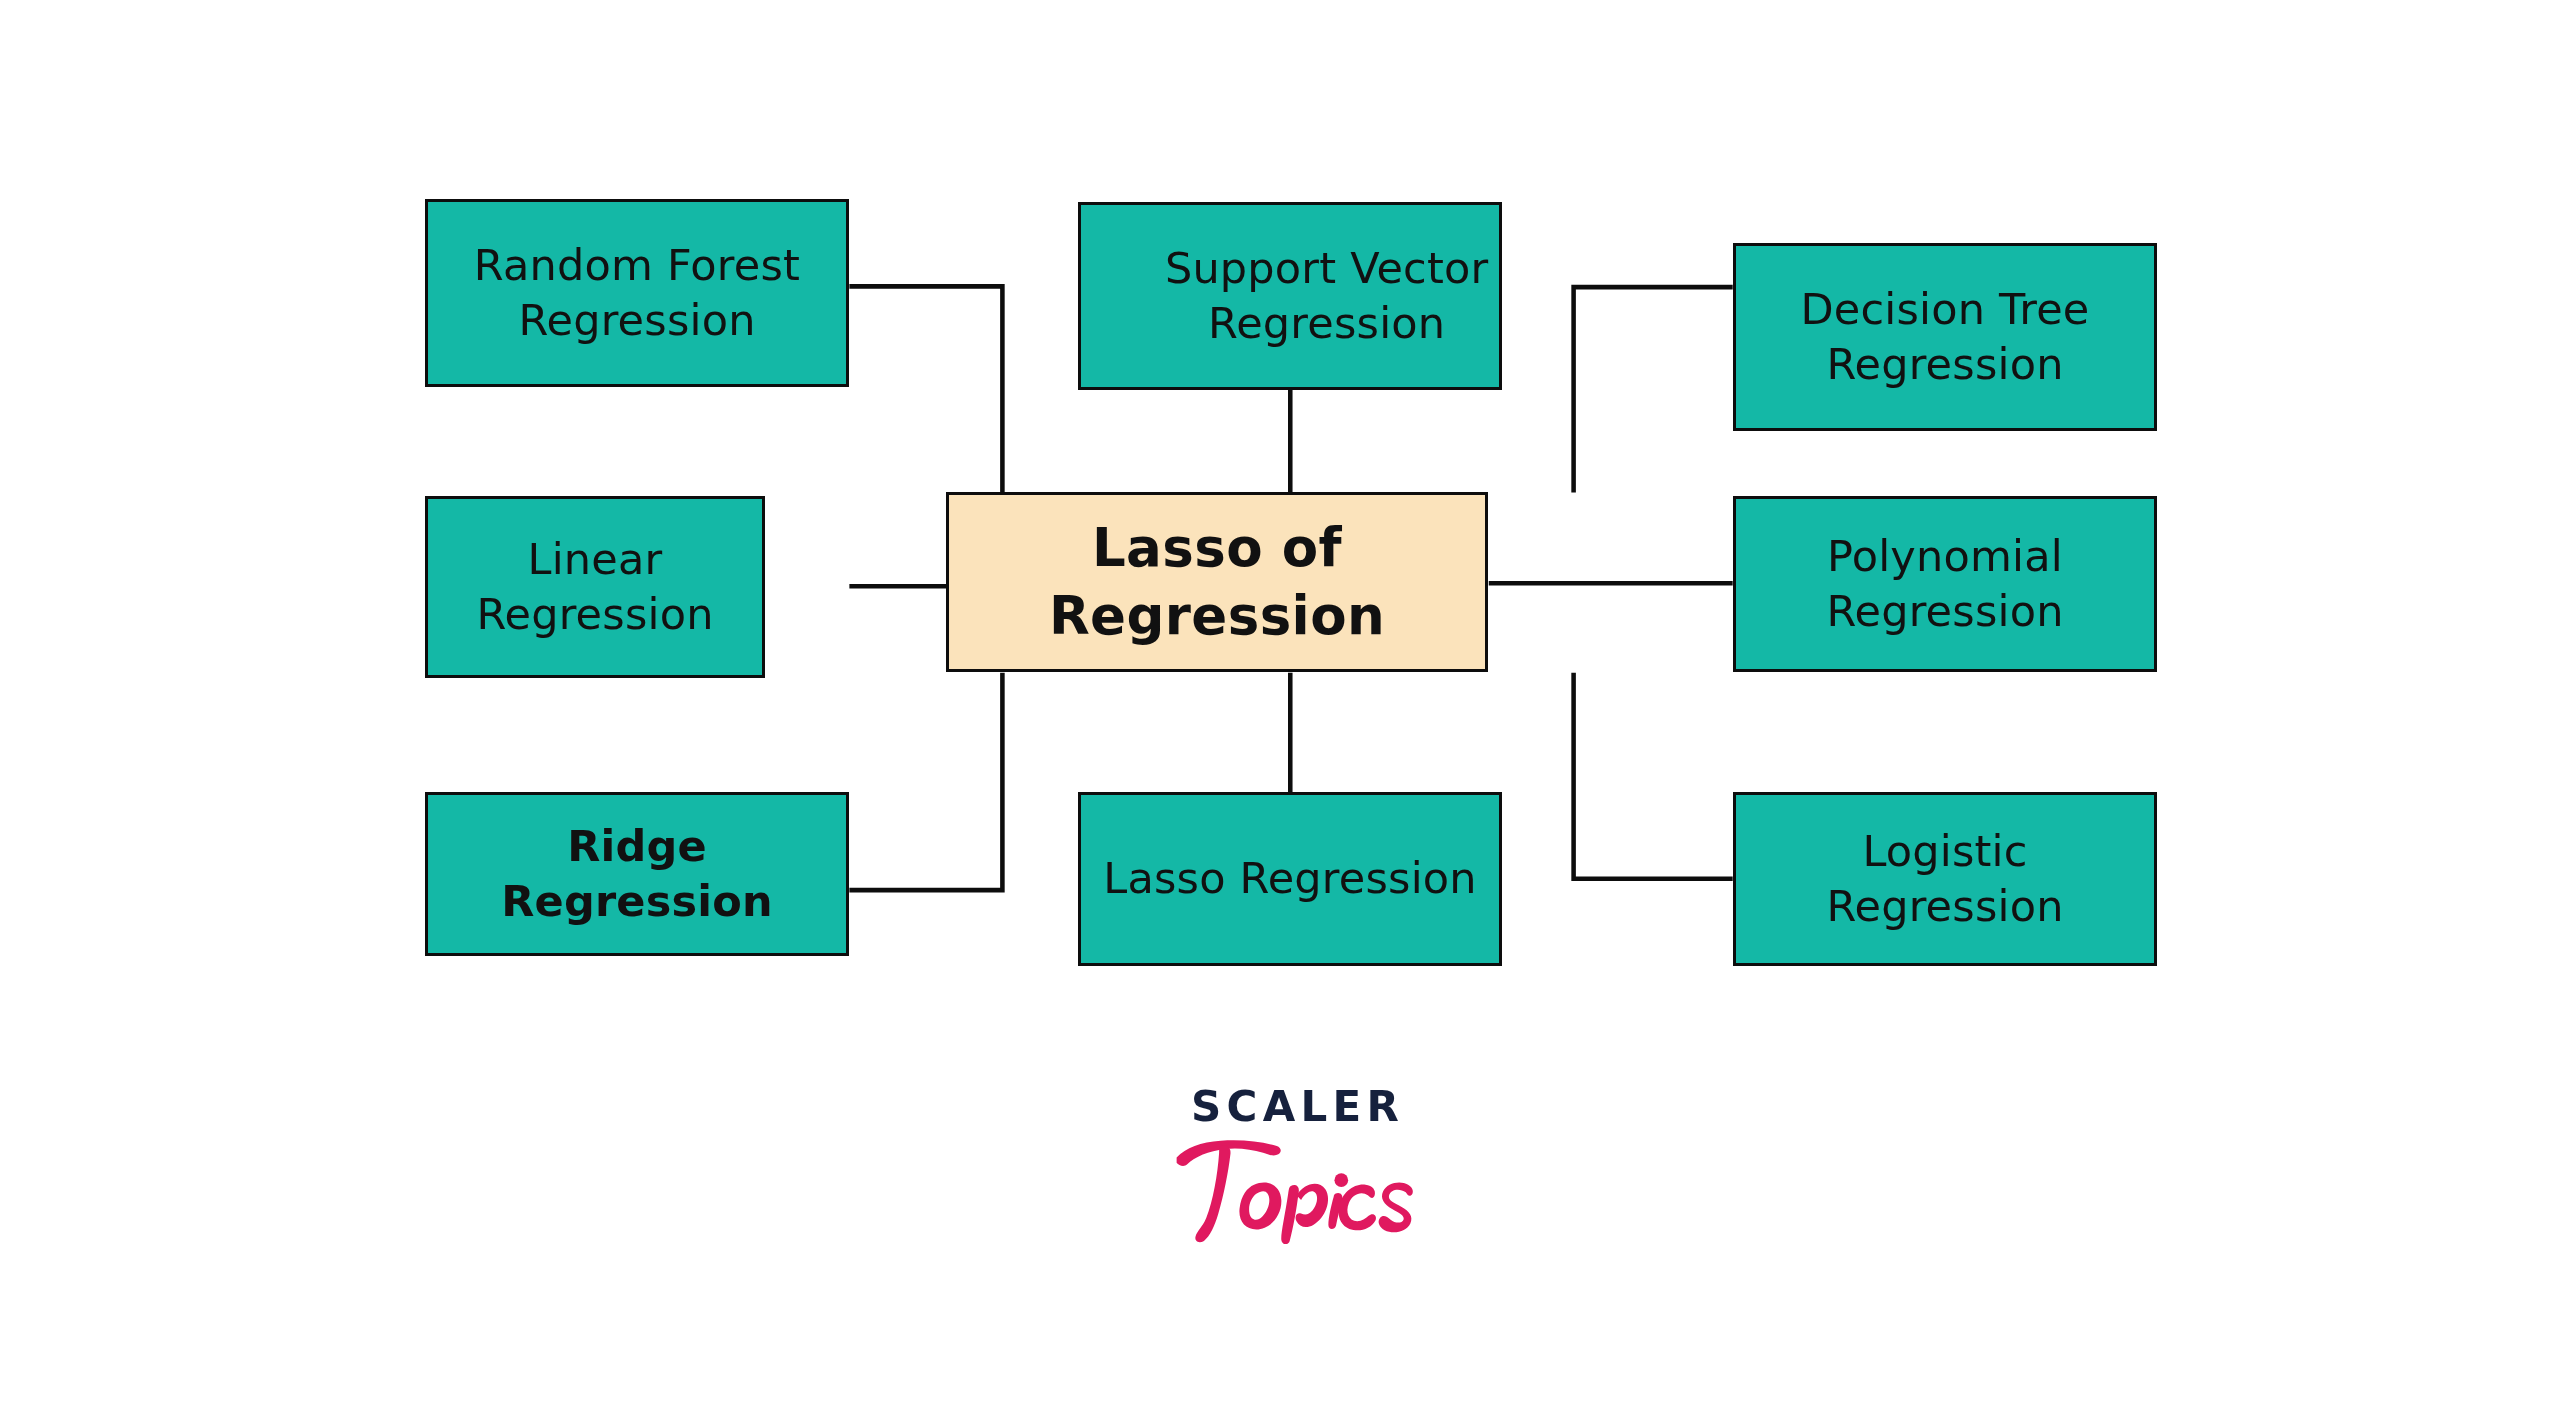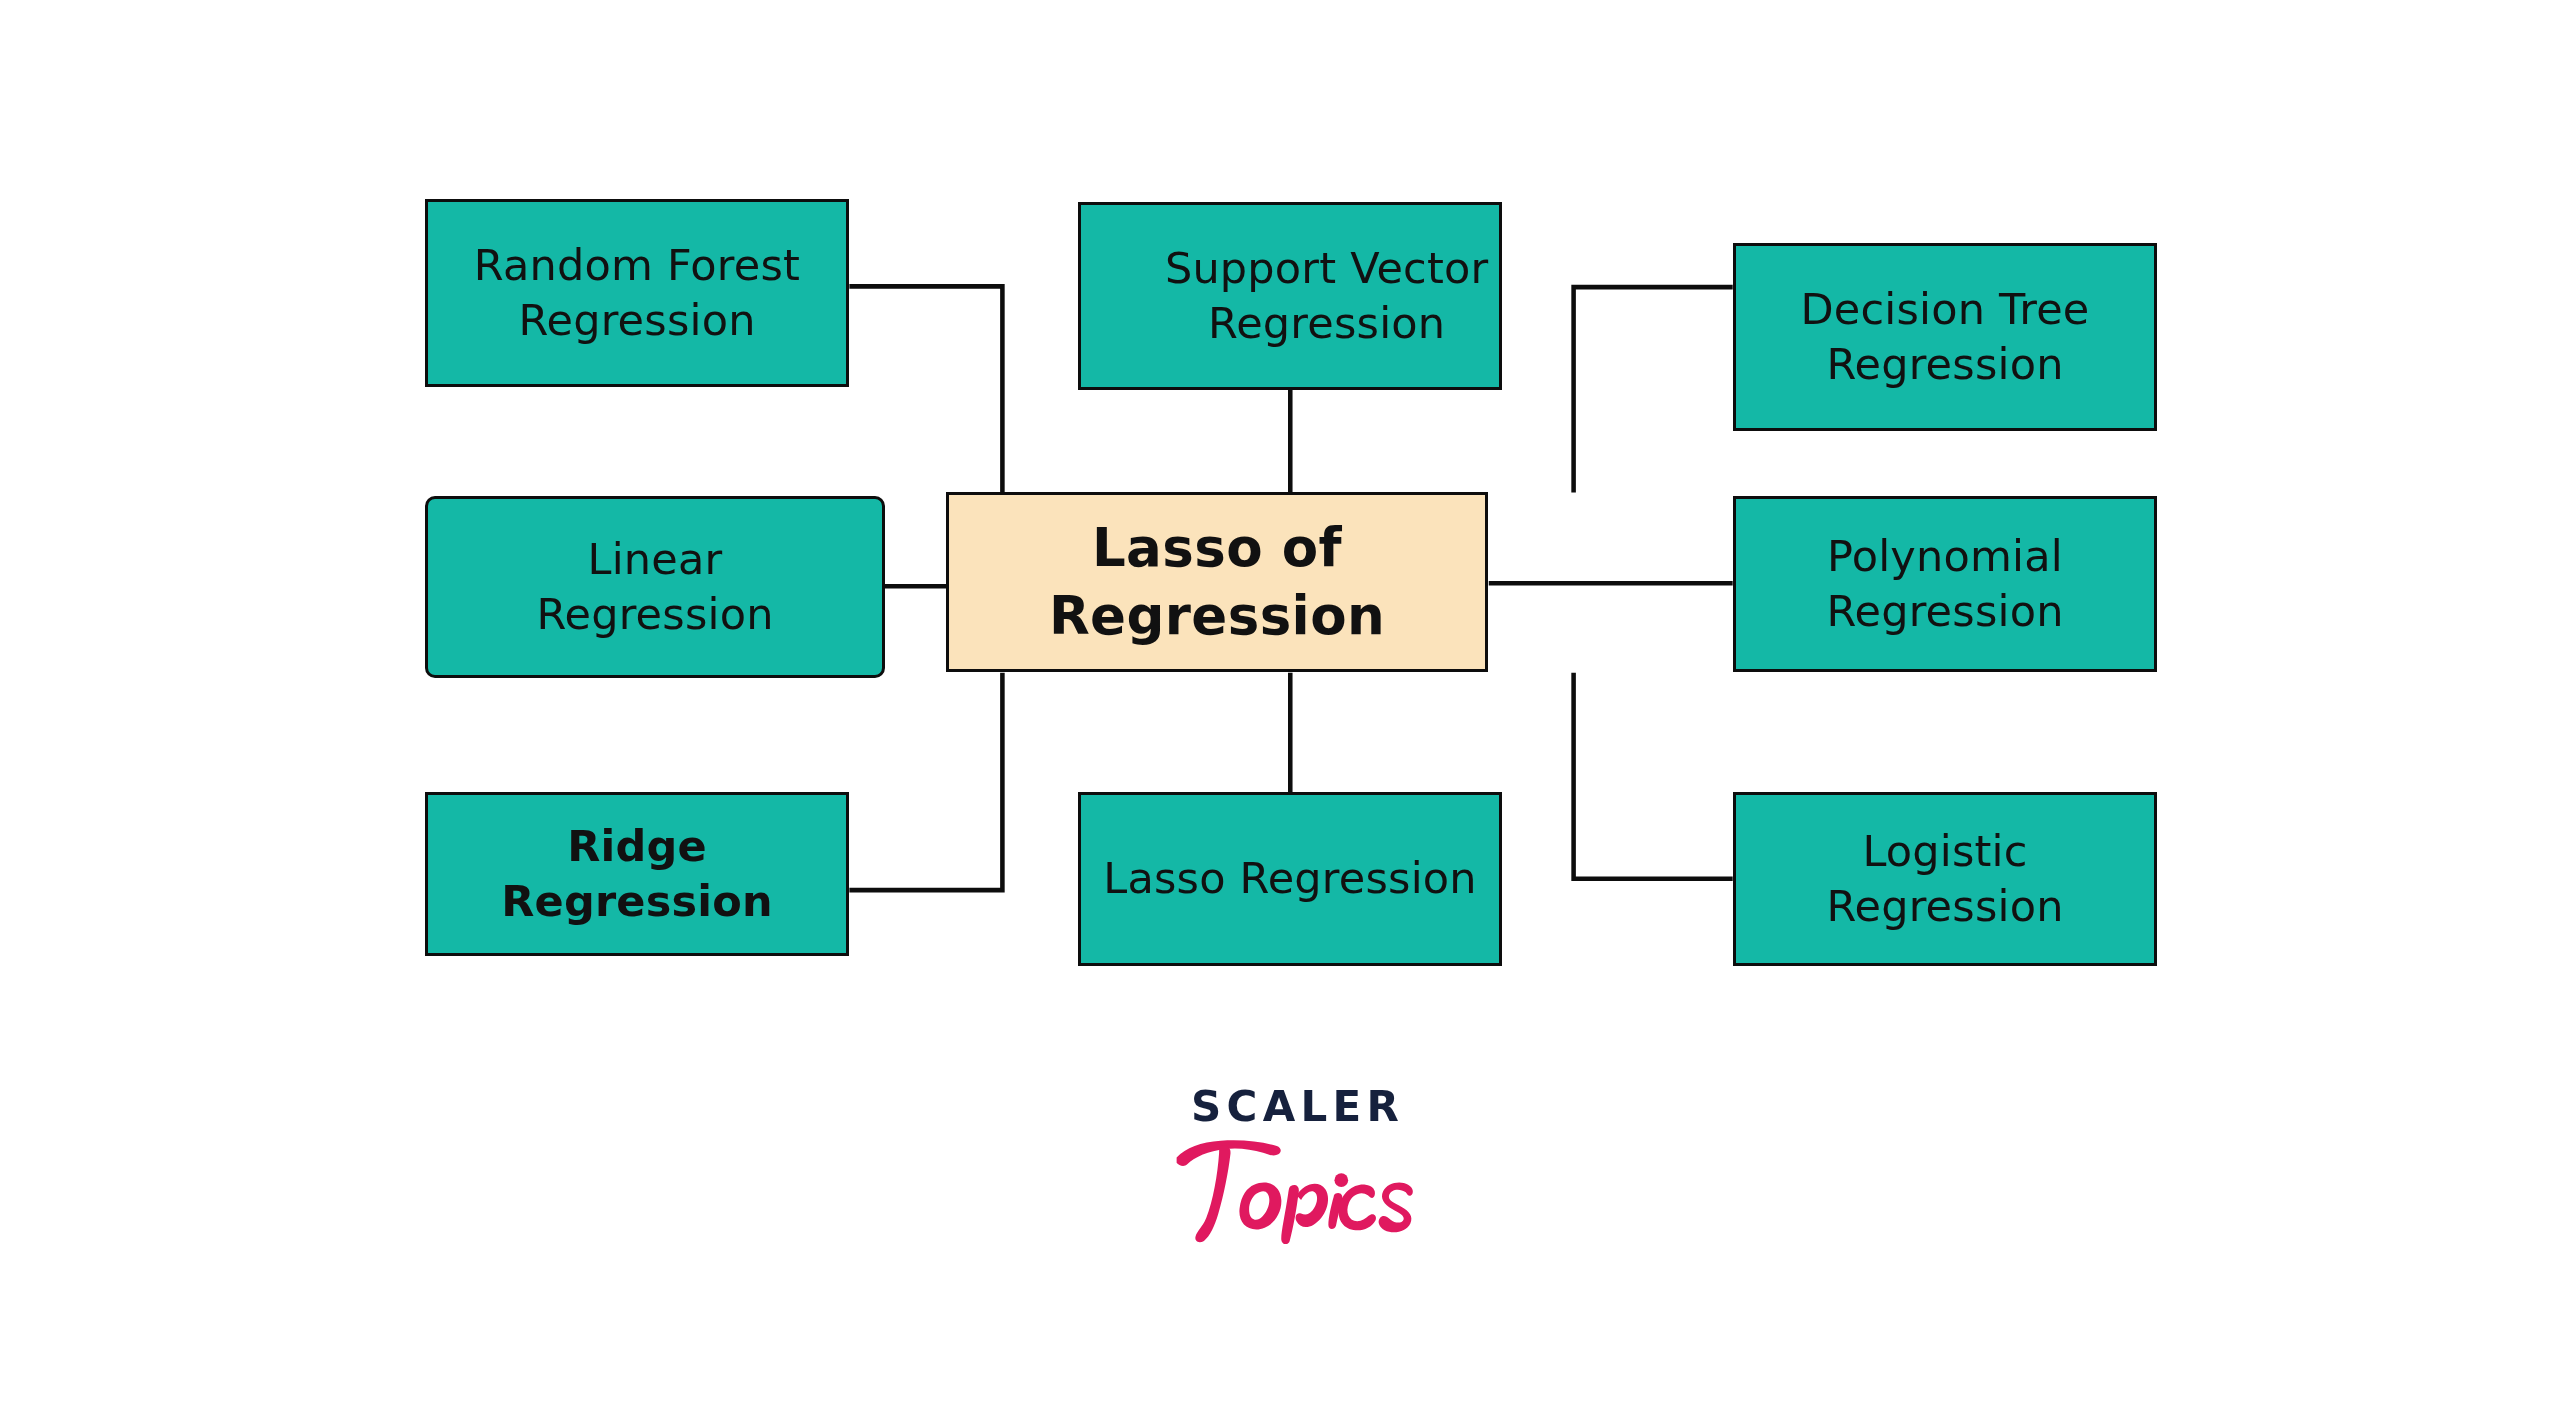--- a/index.html
+++ b/index.html
@@ -50,21 +50,21 @@
     font-weight: 700;
     letter-spacing: 0.4px;
   }
   .node-label {
     display: block;
     padding: 0 10.6px;
     white-space: pre-line;
   }
   
   #node-random-forest      { left: 425px;  top: 199px;  width: 424px; height: 188px; }
-  #node-linear             { left: 425px;  top: 496px;  width: 460px; height: 182px; border-radius: 10px; }
+  #node-linear             { left: 425px;  top: 496px;  width: 340px; height: 182px; }
   #node-ridge              { left: 425px;  top: 792px; width: 424px; height: 164px; font-weight: bold; }
   #node-support-vector     { left: 1078px; top: 202px;  width: 424px; height: 188px; justify-content: flex-end; }
   #node-types-of-regression{ left: 946px; top: 492px;  width: 542px; height: 180px; }
   #node-lasso              { left: 1078px; top: 792px; width: 424px; height: 174px; }
   #node-decision-tree      { left: 1733px; top: 199px;  width: 424px; height: 188px; margin-top: 44px; }
   #node-polynomial         { left: 1733px; top: 496px;  width: 424px; height: 176px; }
   #node-logistic           { left: 1733px; top: 792px; width: 424px; height: 174px; }
 
   
   #brand-logo {

